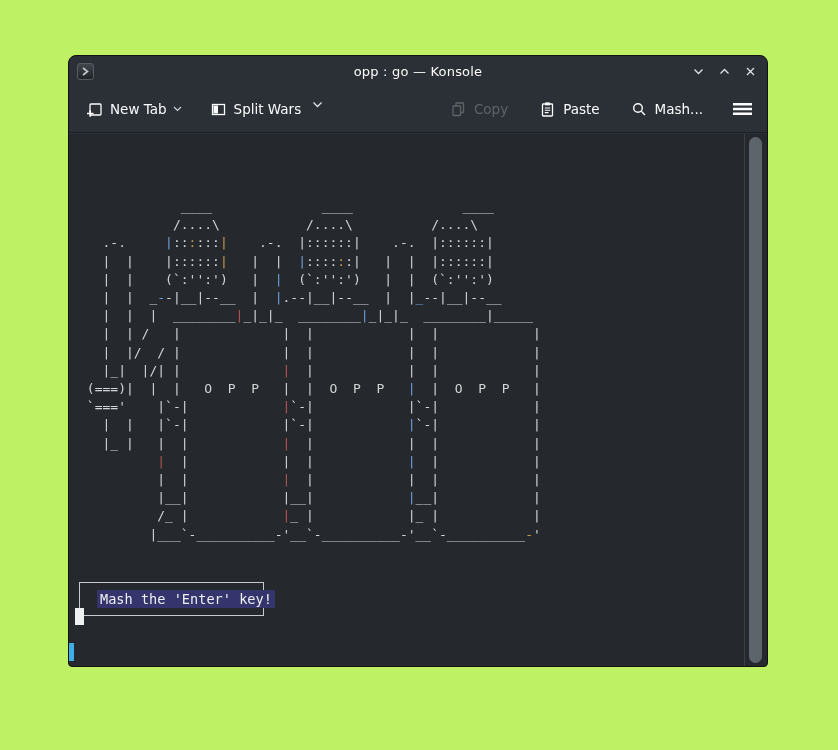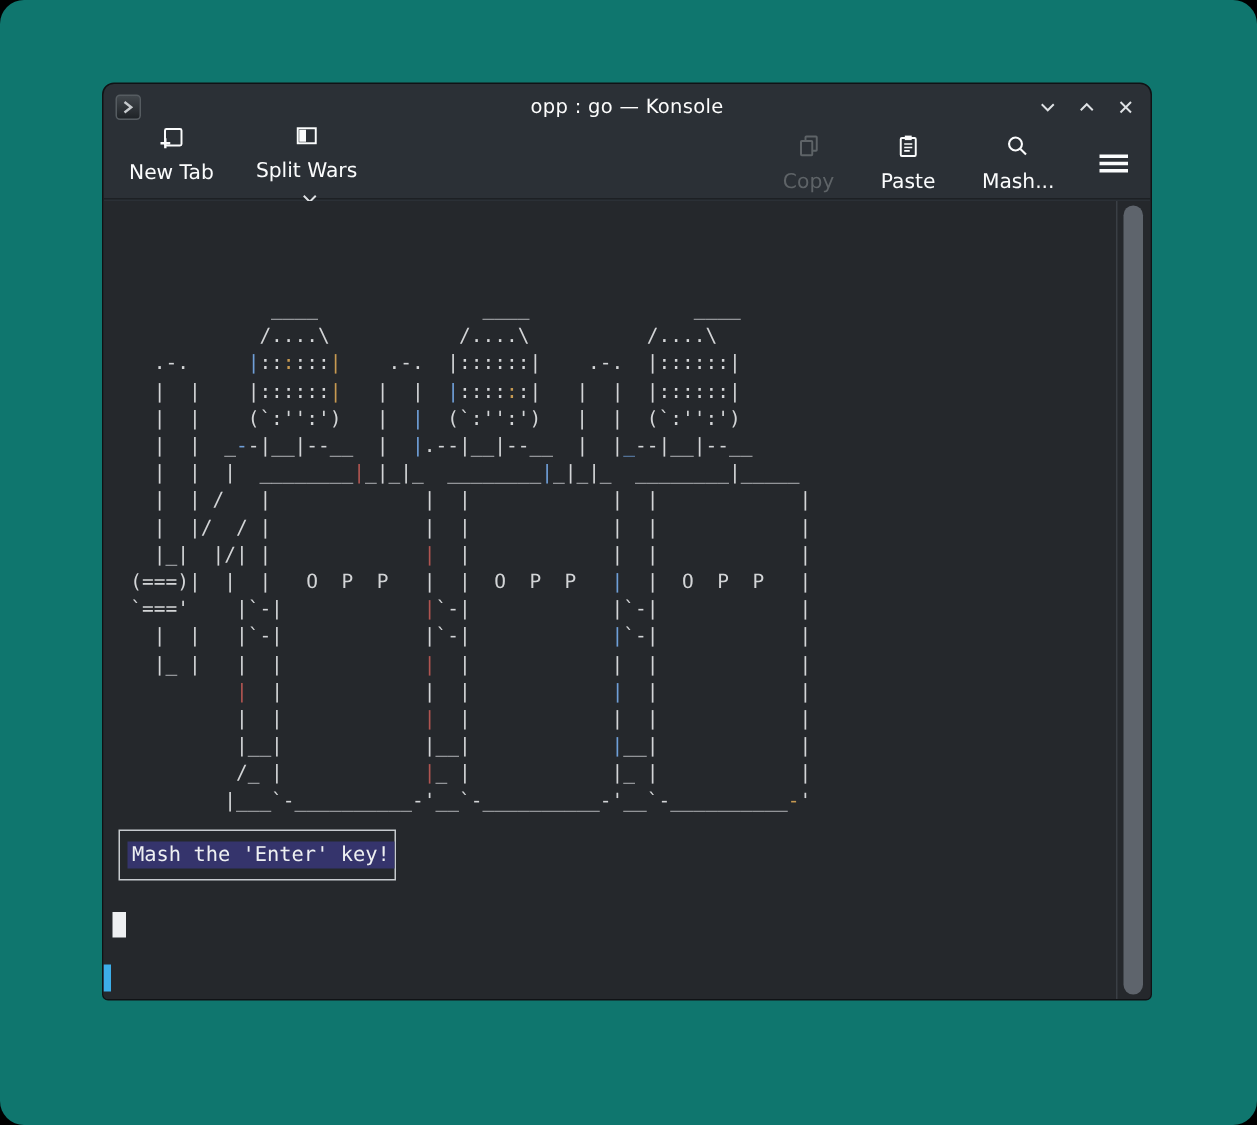--- a/index.html
+++ b/index.html
@@ -1,18 +1,18 @@
 <!DOCTYPE html>
 <html style="--term-bg: #25282c; --term-fg: #d3d5d7; --box1-border: #3f51c5; --box2-border: #c6cacd; --hl: #35346c; --accent: #3daee9;"><head>
 <meta charset="utf-8">
 <style>
   * { margin:0; padding:0; box-sizing:border-box; }
   html,body { background:#000; width:838px; height:750px; overflow:hidden; }
   body { font-family:"DejaVu Sans", sans-serif; }
-  .stage { position:relative; width:838px; height:750px; background:#0f766e;border-radius:16px; }
+  .stage { position:relative; width:838px; height:750px; background:#bef264; }
 
   .window {
     position:absolute; left:68px; top:55px; width:700px; height:612px;
     background:#2b3036; border:1px solid #101215;
     border-radius:8px 8px 4px 4px; overflow:hidden;
   }
 
   
   .titlebar { position:relative; height:30px; display:flex; align-items:center; }
   .app-icon {
@@ -22,21 +22,21 @@
   }
   .title { flex:1; text-align:center; font-size:13px; color:#fcfcfc; letter-spacing:.2px; }
   .win-controls { position:absolute; right:10px; top:0; height:30px; display:flex; align-items:center; gap:13px; }
   .win-btn { width:13px; height:13px; display:flex; align-items:center; justify-content:center; cursor:default; }
 
   
   .toolbar {
     height:47px; display:flex; align-items:center;
     padding:0 14px 0 17px; border-bottom:1px solid #1d2024;
   }
-  .tb-btn { display:flex; align-items:center; gap:7px; font-size:13.5px; color:#fbfcfd; white-space:nowrap;flex-direction:column; }
+  .tb-btn { display:flex; align-items:flex-start; gap:7px; font-size:13.5px; color:#fbfcfd; white-space:nowrap; }
   .tb-btn .mini-caret { transform:translateY(5px); margin-left:-1px; }
   .gap-l { margin-right:28px; }
   .right-group { margin-left:auto; display:flex; align-items:center; gap:31px; }
   .disabled { color:#5e6367; }
   .hamburger { margin-left:-2px; }
 
   
   .terminal {
     position:absolute; left:0; right:0; top:78px; bottom:0;
     background:var(--term-bg,#25282c);
@@ -49,21 +49,21 @@
   .scroll-thumb {
     position:absolute; left:4px; top:3px; bottom:3px; width:13px;
     border-radius:7px; background:#5e646c;
   }
   .tbox {
     position:absolute; left:10px; width:185px; height:34px;
     display:flex; align-items:center; padding-left:7px;
     font-size:13.6px; color:#eef0f2; white-space:pre;
   }
   .title-box { top:12px; border:1px solid var(--box1-border,#3f51c5); }
-  .prompt-box { top:419px; border:1px solid var(--box2-border,#c6cacd); padding-left:5px;text-align:center; }
+  .prompt-box { top:448px; border:1px solid var(--box2-border,#c6cacd); padding-left:17px;text-align:center; }
   .prompt-box .hl { background:var(--hl,#35346c); padding:1px 3px; }
   .art {
     position:absolute; left:10px; top:64px;
     font-size:13px; line-height:18.2px; color:var(--term-fg,#d3d5d7);
     white-space:pre;
   }
   .cursor { position:absolute; left:6px; top:474px; width:9px; height:17px; background:#eef0f2; }
   .indicator { position:absolute; left:0; top:509px; width:5px; height:18px; background:var(--accent,#3daee9); }
 
   svg { display:block; }

